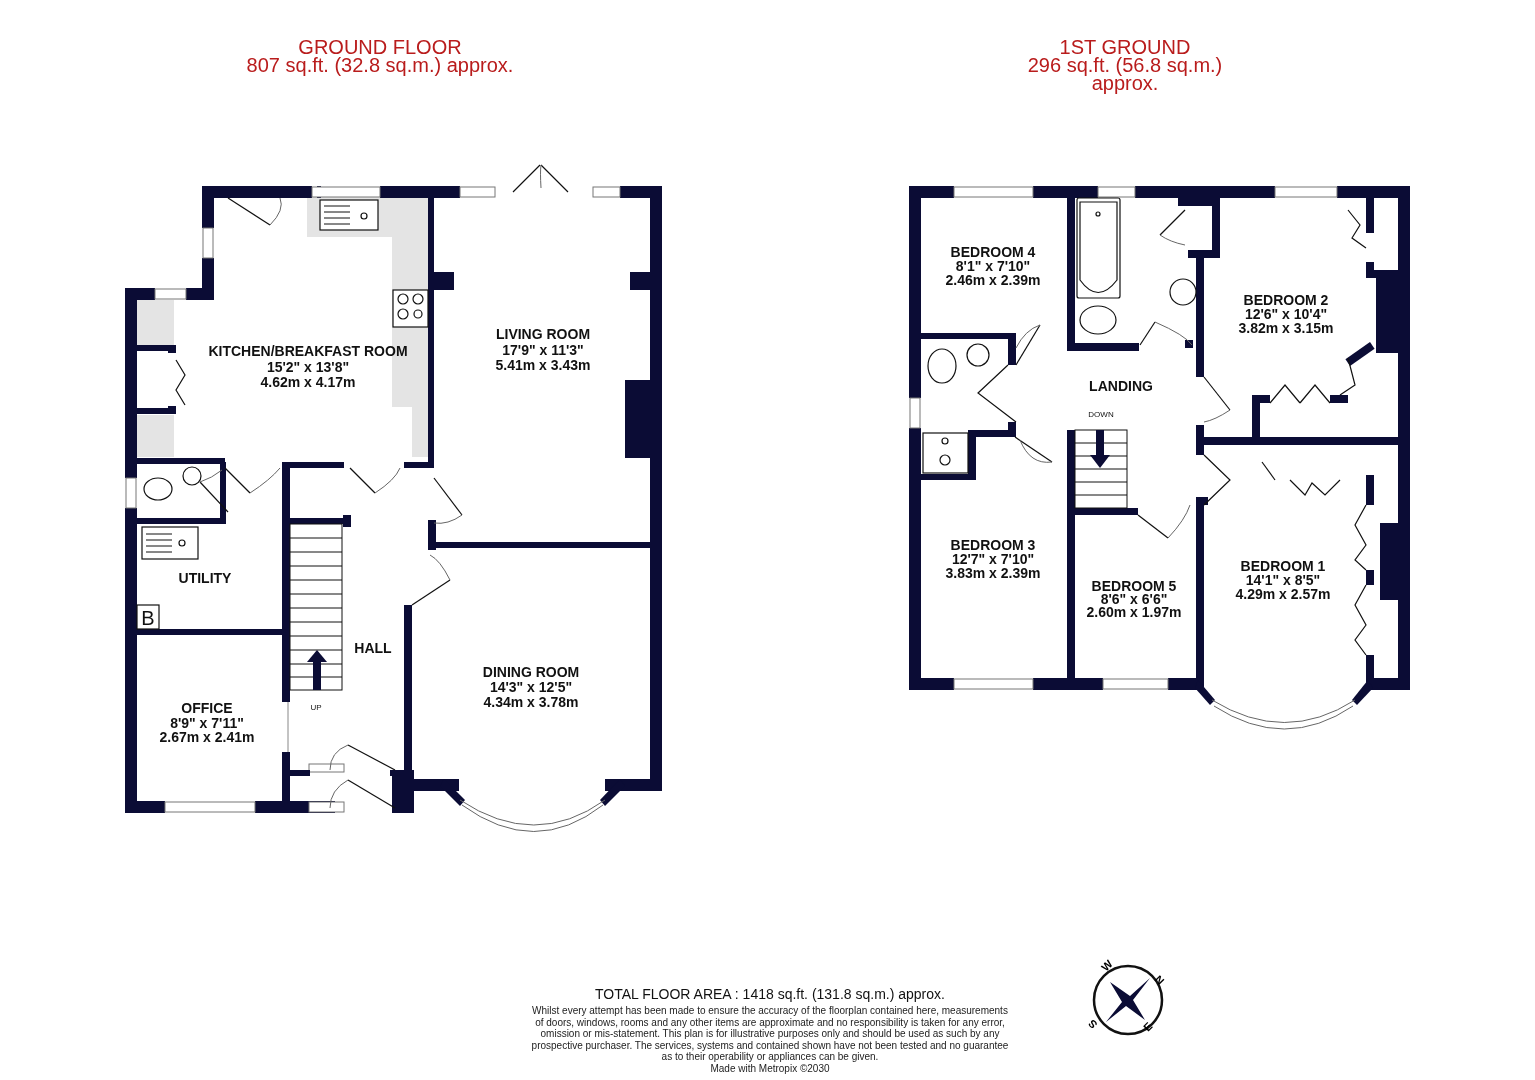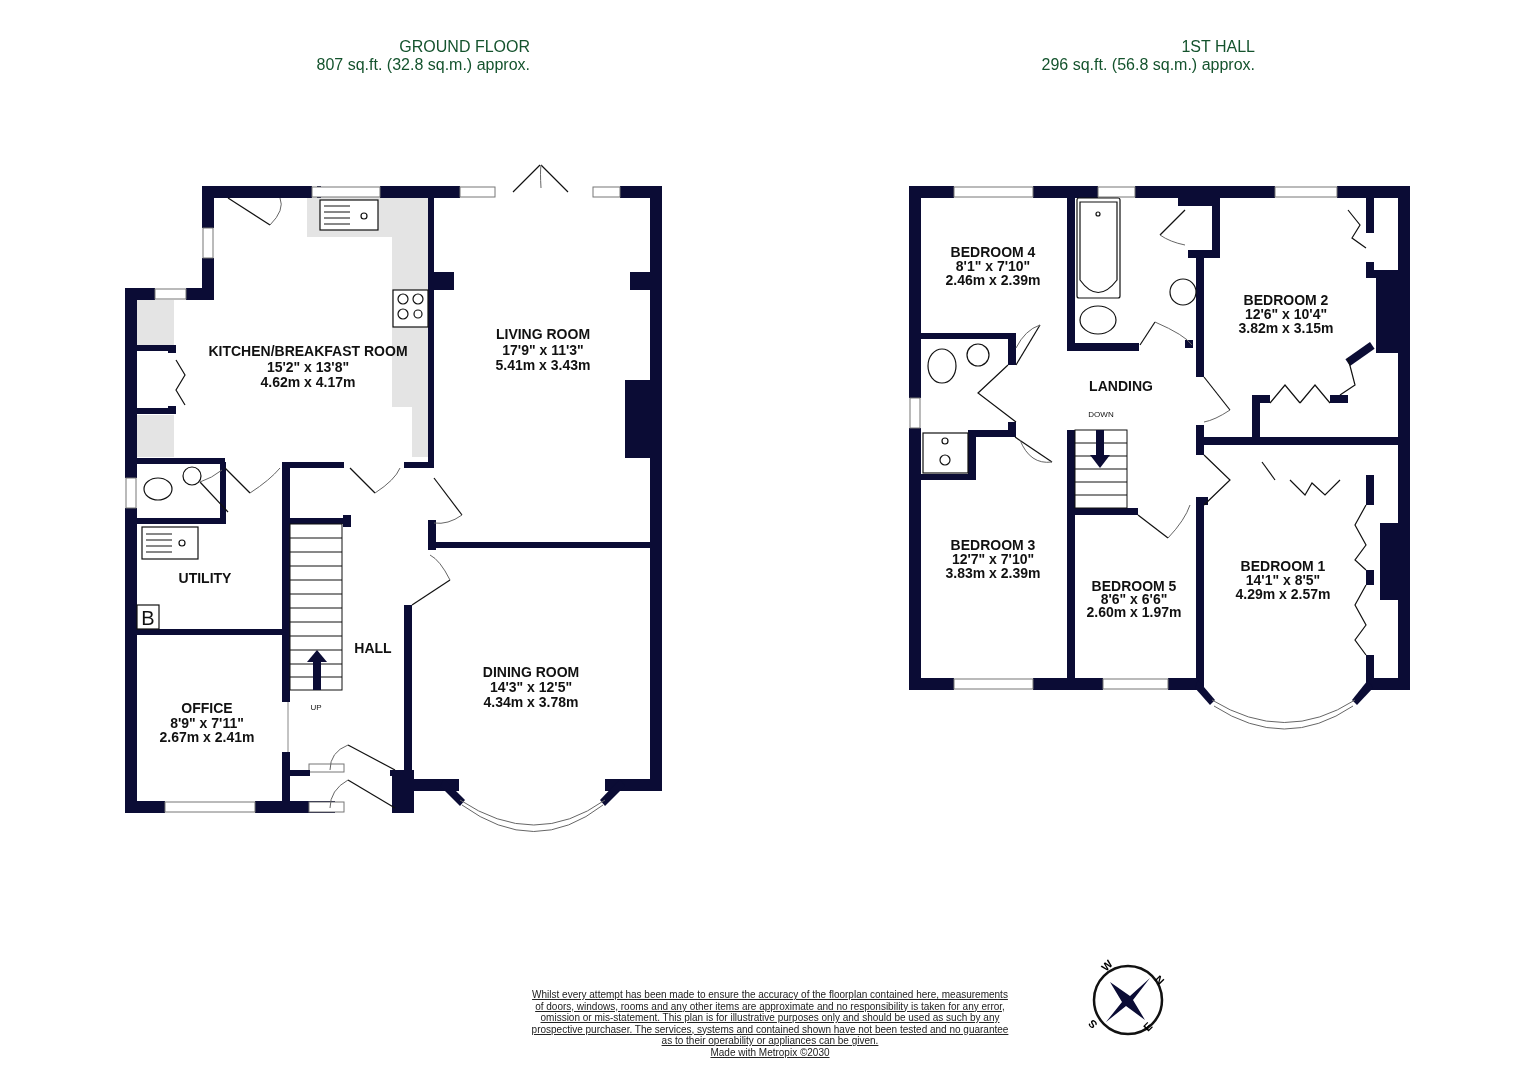--- a/index.html
+++ b/index.html
@@ -1,41 +1,41 @@
 <!DOCTYPE html>
 <html><head>
 <meta charset="utf-8">
 <style>
   html, body { margin: 0; padding: 0; background: #ffffff; }
   body { width: 1535px; height: 1080px; position: relative; overflow: hidden; font-family: "Liberation Sans", sans-serif; color: #111; }
-  .floor-header { position: absolute; text-align: right; font-size: 16px; line-height: 18px; color: #14532d; }
+  .floor-header { position: absolute; text-align: center; font-size: 20px; line-height: 18px; color: #b91c1c; }
   .floor-header .t { display: block; }
   svg.plan { position: absolute; left: 0; top: 0; }
   .wall { fill: #0b0c35; }
   .win { fill: #ffffff; stroke: #777; stroke-width: 1; }
   .thin { stroke: #111; stroke-width: 1.2; fill: none; }
   .arc { stroke: #666; stroke-width: 1; fill: none; }
   .counter { fill: #e4e4e4; }
   .fix { fill: #fff; stroke: #111; stroke-width: 1.2; }
   .step { stroke: #111; stroke-width: 1; }
   .lbl { font-family: "Liberation Sans", sans-serif; font-weight: bold; font-size: 14px; fill: #111; text-anchor: middle; }
   .lbl-sm { font-family: "Liberation Sans", sans-serif; font-size: 8px; fill: #111; text-anchor: middle; }
   .footer { position: absolute; left: 500px; width: 540px; text-align: center; }
   .footer .total { font-size: 14px; margin-top: 0; }
-  .footer .disc { font-size: 10px; line-height: 11.5px; color: #222; text-decoration: underline; }
+  .footer .disc { font-size: 10px; line-height: 11.5px; color: #222; }
 </style>
 </head>
 <body>
 
 <div class="floor-header" style="left:230px; top:38px; width:300px;">
   <span class="t">GROUND FLOOR</span>
   <span class="t">807 sq.ft. (32.8 sq.m.) approx.</span>
 </div>
 <div class="floor-header" style="left:995px; top:38px; width:260px;">
-  <span class="t">1ST HALL</span>
+  <span class="t">1ST GROUND</span>
   <span class="t">296 sq.ft. (56.8 sq.m.) approx.</span>
 </div>
 
 <svg class="plan" width="1535" height="1080" viewBox="0 0 1535 1080">
 
   <g>
 
     <rect class="counter" x="307" y="197" width="122" height="40"></rect>
     <rect class="counter" x="392" y="197" width="37" height="210"></rect>
     <rect class="counter" x="412" y="407" width="17" height="50"></rect>
@@ -313,20 +313,21 @@
     <circle cx="1128" cy="1000" r="34" fill="none" stroke="#111" stroke-width="2.5"></circle>
     <path class="wall" d="M1150 978 L1133 1000 L1145 1020 L1126 1006 L1106 1022 L1122 1002 L1110 982 L1130 996 Z"></path>
     <text x="1106" y="972" font-size="11" font-family="Liberation Sans, sans-serif" font-weight="bold" transform="rotate(-45 1106 972)">W</text>
     <text x="1154" y="980" font-size="11" font-family="Liberation Sans, sans-serif" font-weight="bold" transform="rotate(45 1154 980)">N</text>
     <text x="1098" y="1024" font-size="11" font-family="Liberation Sans, sans-serif" font-weight="bold" transform="rotate(-135 1098 1024)">S</text>
     <text x="1148" y="1032" font-size="11" font-family="Liberation Sans, sans-serif" font-weight="bold" transform="rotate(-45 1148 1032)">E</text>
   </g>
 </svg>
 
 <div class="footer" style="top:986px;">
+  <div class="total">TOTAL FLOOR AREA : 1418 sq.ft. (131.8 sq.m.) approx.</div>
   <div class="disc" style="margin-top:3px;">
     <div>Whilst every attempt has been made to ensure the accuracy of the floorplan contained here, measurements</div>
     <div>of doors, windows, rooms and any other items are approximate and no responsibility is taken for any error,</div>
     <div>omission or mis-statement. This plan is for illustrative purposes only and should be used as such by any</div>
     <div>prospective purchaser. The services, systems and contained shown have not been tested and no guarantee</div>
     <div>as to their operability or appliances can be given.</div>
     <div>Made with Metropix ©2030</div>
   </div>
 </div>
 

